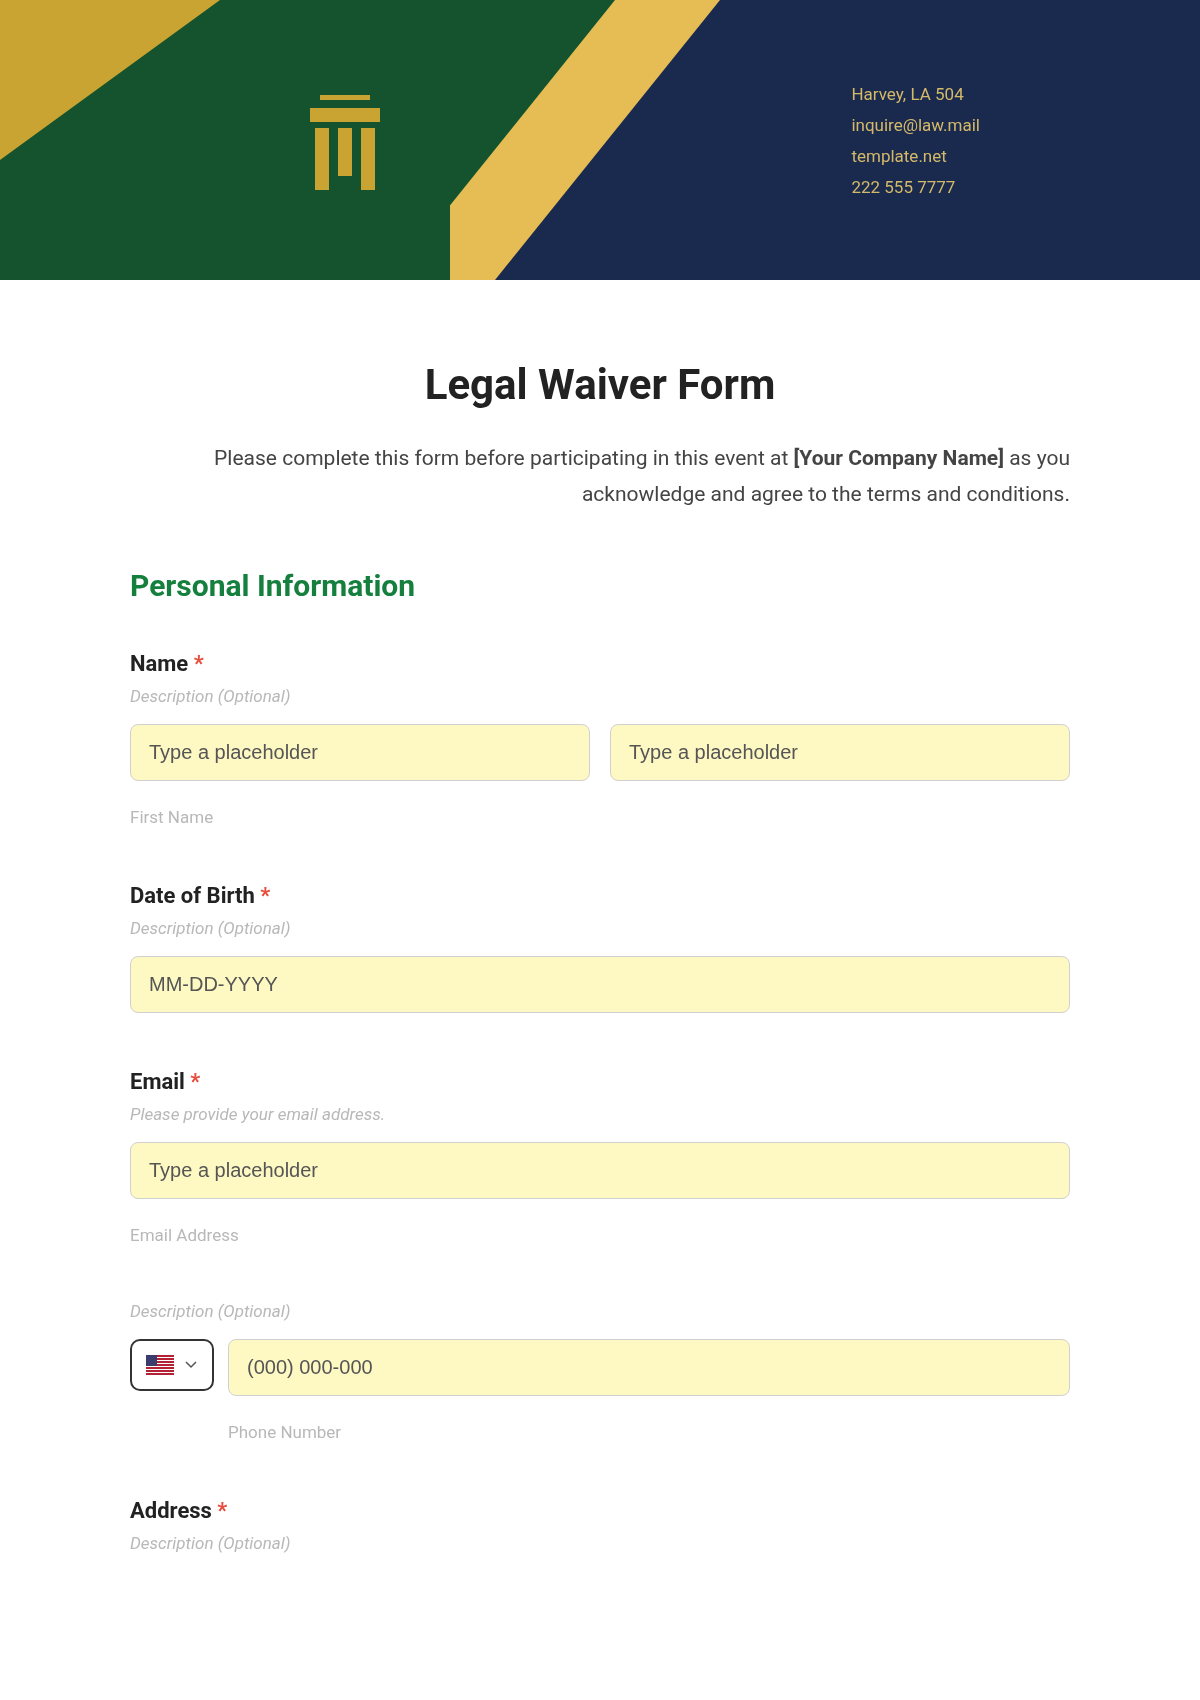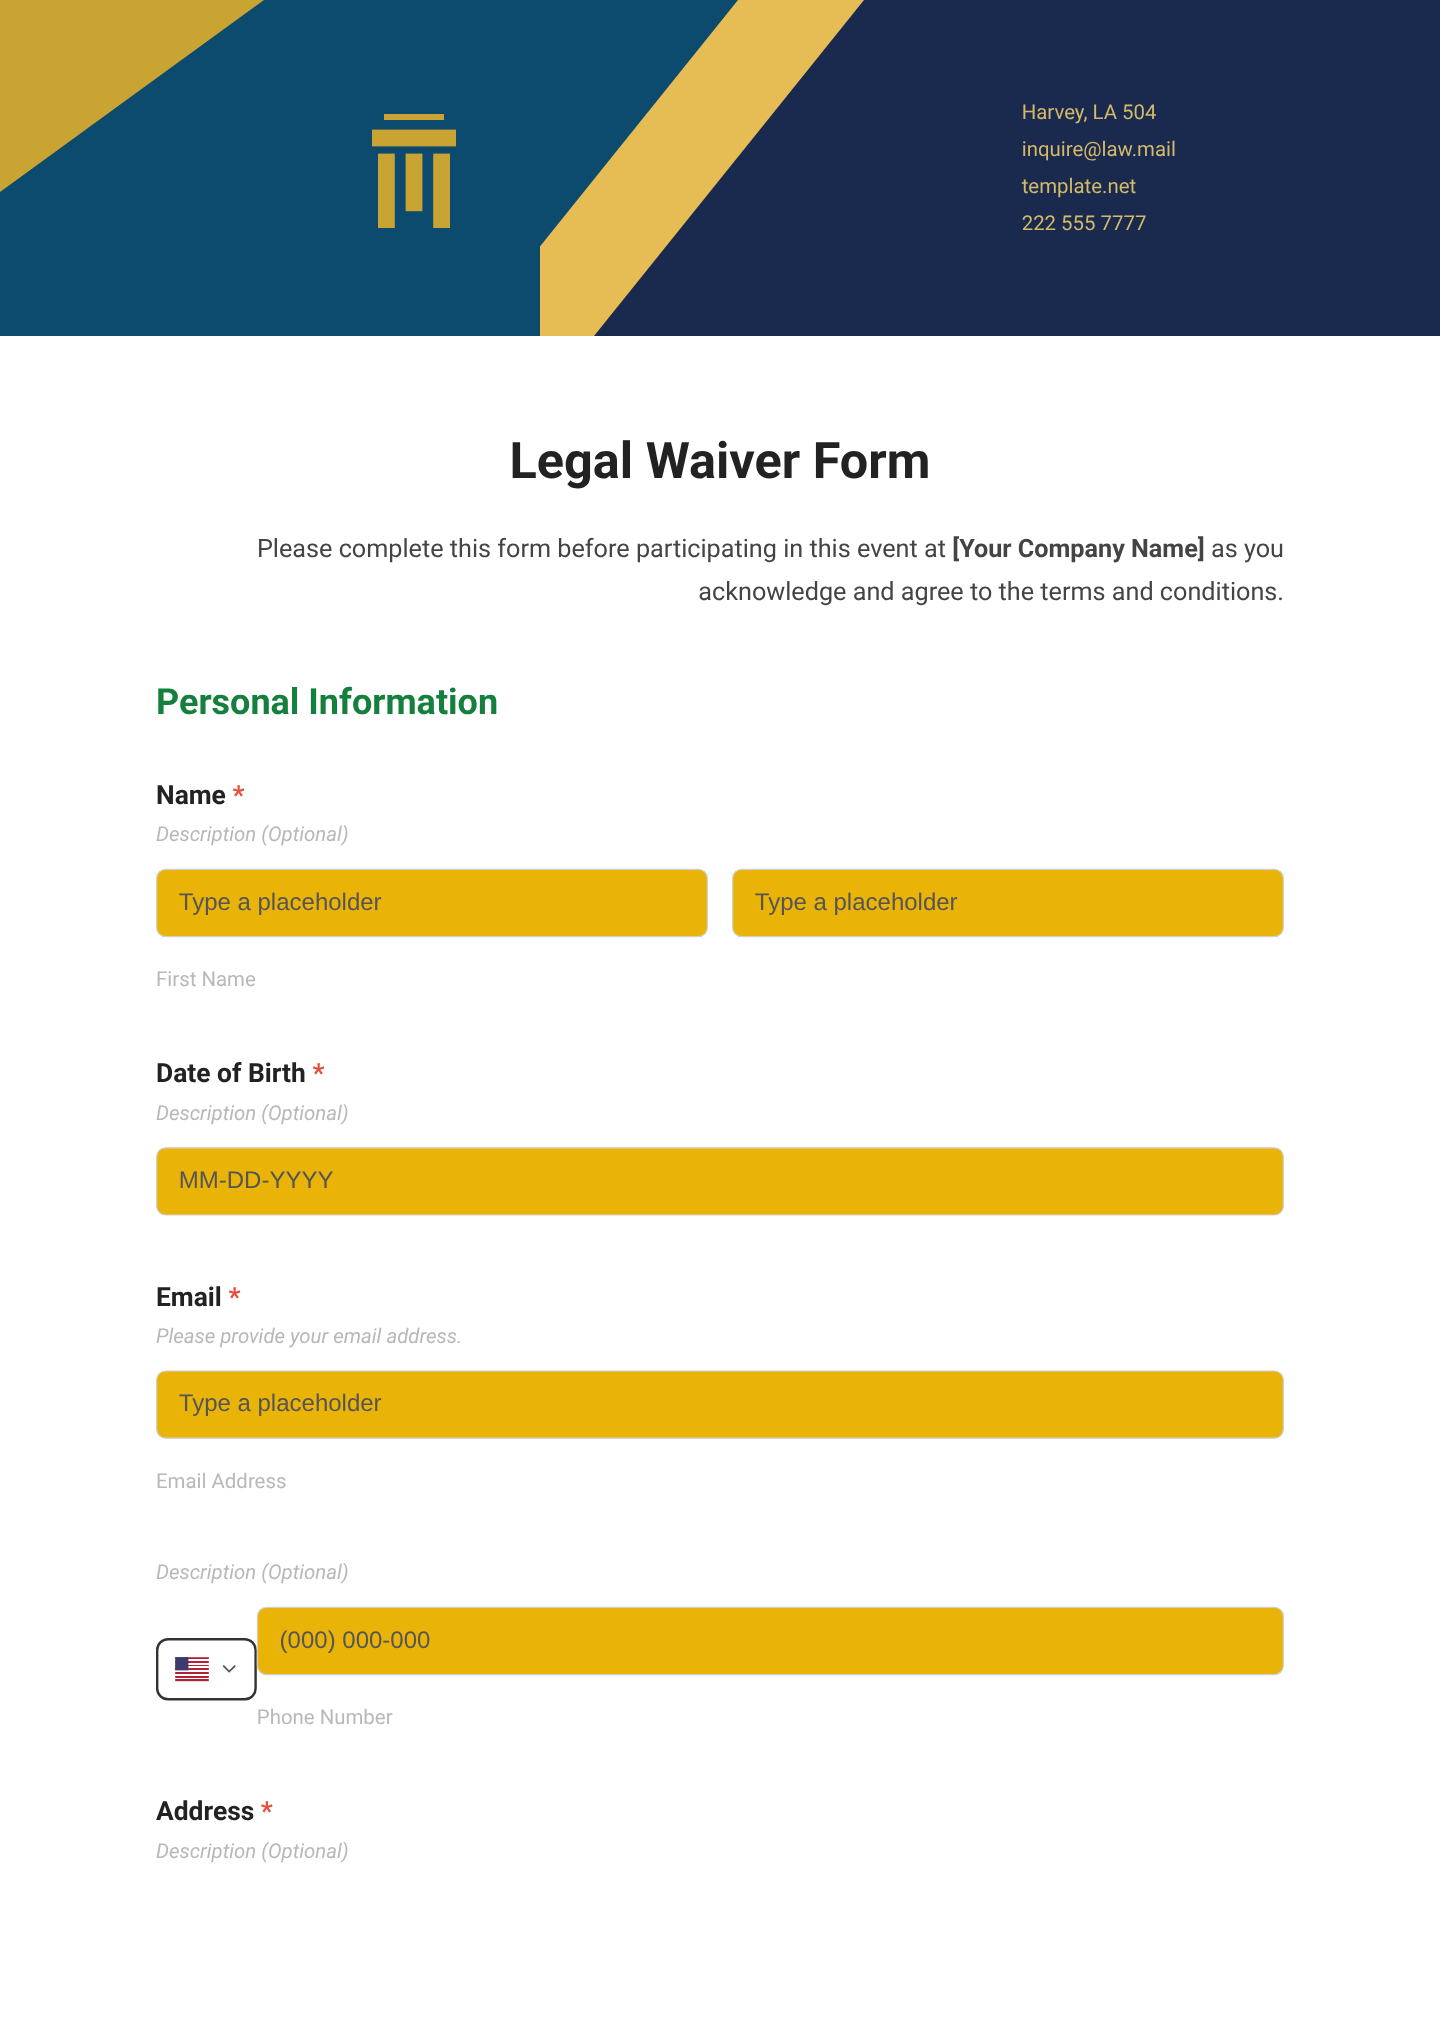--- a/index.html
+++ b/index.html
@@ -17,21 +17,21 @@
       width: 100%;
       min-height: 1700px;
       background: #ffffff;
       position: relative;
       overflow: hidden;
     }
     .header {
       position: relative;
       width: 100%;
       height: 280px;
-      background: #0c4a6e;
+      background: #14532d;
       overflow: hidden;
     }
     .triangle-left {
       position: absolute;
       top: 0;
       left: 0;
       width: 0;
       height: 0;
       border-top: 160px solid #c9a432;
       border-right: 220px solid transparent;
@@ -130,34 +130,35 @@
     .input-col {
       flex: 1;
     }
     .text-input {
       width: 100%;
       padding: 16px 18px;
       font-size: 20px;
       color: #333;
       border: 1px solid #d0d0d0;
       border-radius: 8px;
-      background: #eab308;
+      background: #fef9c3;
       outline: none;
     }
     .text-input::placeholder {
       color: #555;
     }
     .sub-label {
       font-size: 17px;
       color: #b8b8b8;
       margin-top: 26px;
     }
     .phone-row {
       display: flex;
-      align-items: center;
+      gap: 14px;
+      align-items: flex-start;
     }
     .country-select {
       flex-shrink: 0;
       display: flex;
       align-items: center;
       gap: 10px;
       padding: 14px 14px;
       border: 2px solid #333;
       border-radius: 10px;
       background: #fff;

